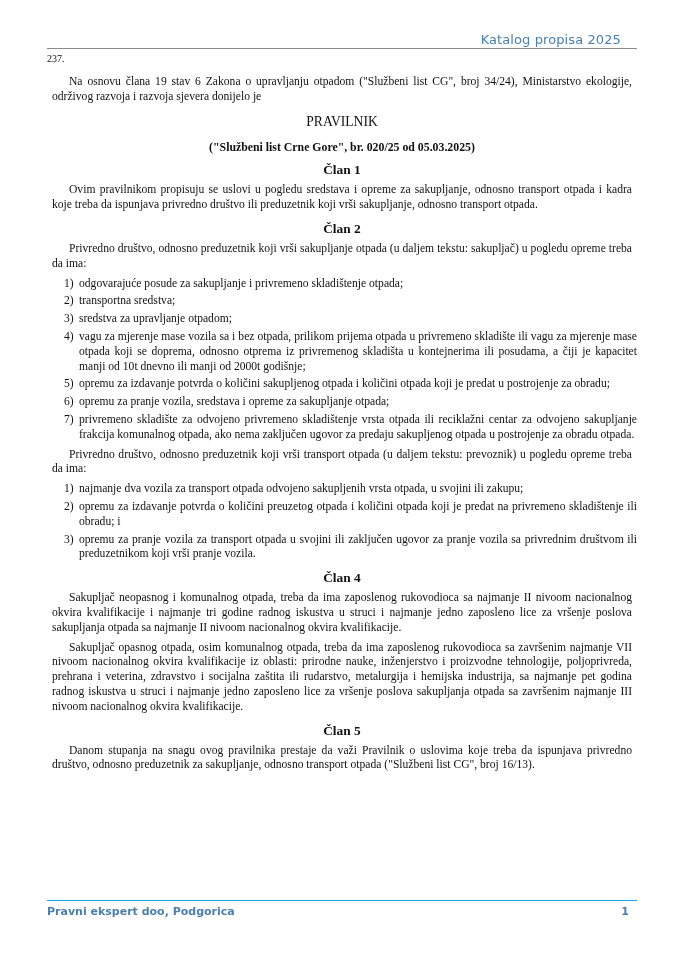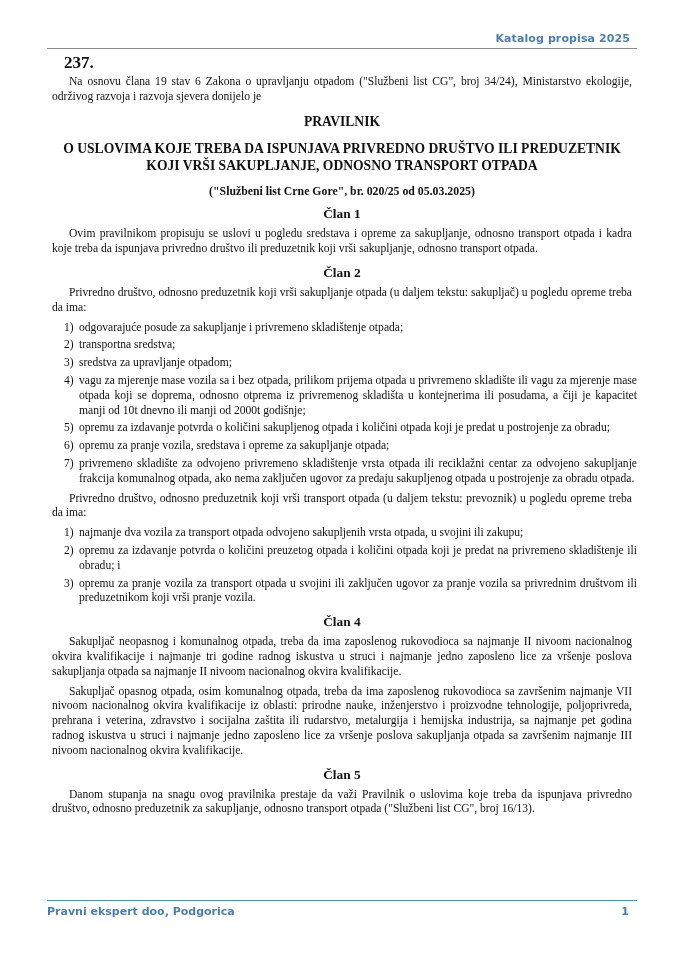--- a/index.html
+++ b/index.html
@@ -18,51 +18,51 @@
     .header {
       position: absolute;
       left: 47px;
       top: 32px;
       width: 590px;
       height: 16px;
       border-bottom: 1px solid #8a8a8a;
     }
     .header-title {
       position: absolute;
-      right: 7px;
+      right: 16px;
       top: 0;
       font-family: "DejaVu Sans", "Liberation Sans", sans-serif;
-      font-weight: bold;
-      font-size: 11px;
+      font-weight: normal;
+      font-size: 13px;
       color: #4a7fb0;
       letter-spacing: 0.1px;
     }
     .doc-number {
       position: absolute;
-      left: 64px;
+      left: 47px;
       top: 53px;
-      font-weight: bold;
-      font-size: 17px;
+      font-weight: normal;
+      font-size: 10px;
     }
     .content {
       position: absolute;
       left: 47px;
       top: 70px;
       width: 590px;
       font-size: 11.6px;
       line-height: 14.8px;
     }
     p {
       margin: 5px;
       text-align: justify;
       text-indent: 17px;
     }
     .title-main {
       text-align: center;
-      font-weight: bold;
+      font-weight: normal;
       font-size: 13.6px;
       margin-top: 9px;
       line-height: 16px;
     }
     .title-sub {
       text-align: center;
       font-weight: bold;
       font-size: 13.6px;
       line-height: 17px;
       margin-top: 10px;
@@ -130,21 +130,20 @@
 <div class="header">
   <span class="header-title">Katalog propisa 2025</span>
 </div>
 
 <div class="doc-number">237.</div>
 
 <div class="content">
   <p>Na osnovu člana 19 stav 6 Zakona o upravljanju otpadom ("Službeni list CG", broj 34/24), Ministarstvo ekologije, održivog razvoja i razvoja sjevera donijelo je</p>
 
   <div class="title-main">PRAVILNIK</div>
-  <div class="title-sub">O USLOVIMA KOJE TREBA DA ISPUNJAVA PRIVREDNO DRUŠTVO ILI PREDUZETNIK KOJI VRŠI SAKUPLJANJE, ODNOSNO TRANSPORT OTPADA</div>
   <div class="gazette">("Službeni list Crne Gore", br. 020/25 od 05.03.2025)</div>
 
   <div class="article">
     <div class="article-heading">Član 1</div>
     <p>Ovim pravilnikom propisuju se uslovi u pogledu sredstava i opreme za sakupljanje, odnosno transport otpada i kadra koje treba da ispunjava privredno društvo ili preduzetnik koji vrši sakupljanje, odnosno transport otpada.</p>
   </div>
 
   <div class="article">
     <div class="article-heading">Član 2</div>
     <p>Privredno društvo, odnosno preduzetnik koji vrši sakupljanje otpada (u daljem tekstu: sakupljač) u pogledu opreme treba da ima:</p>

